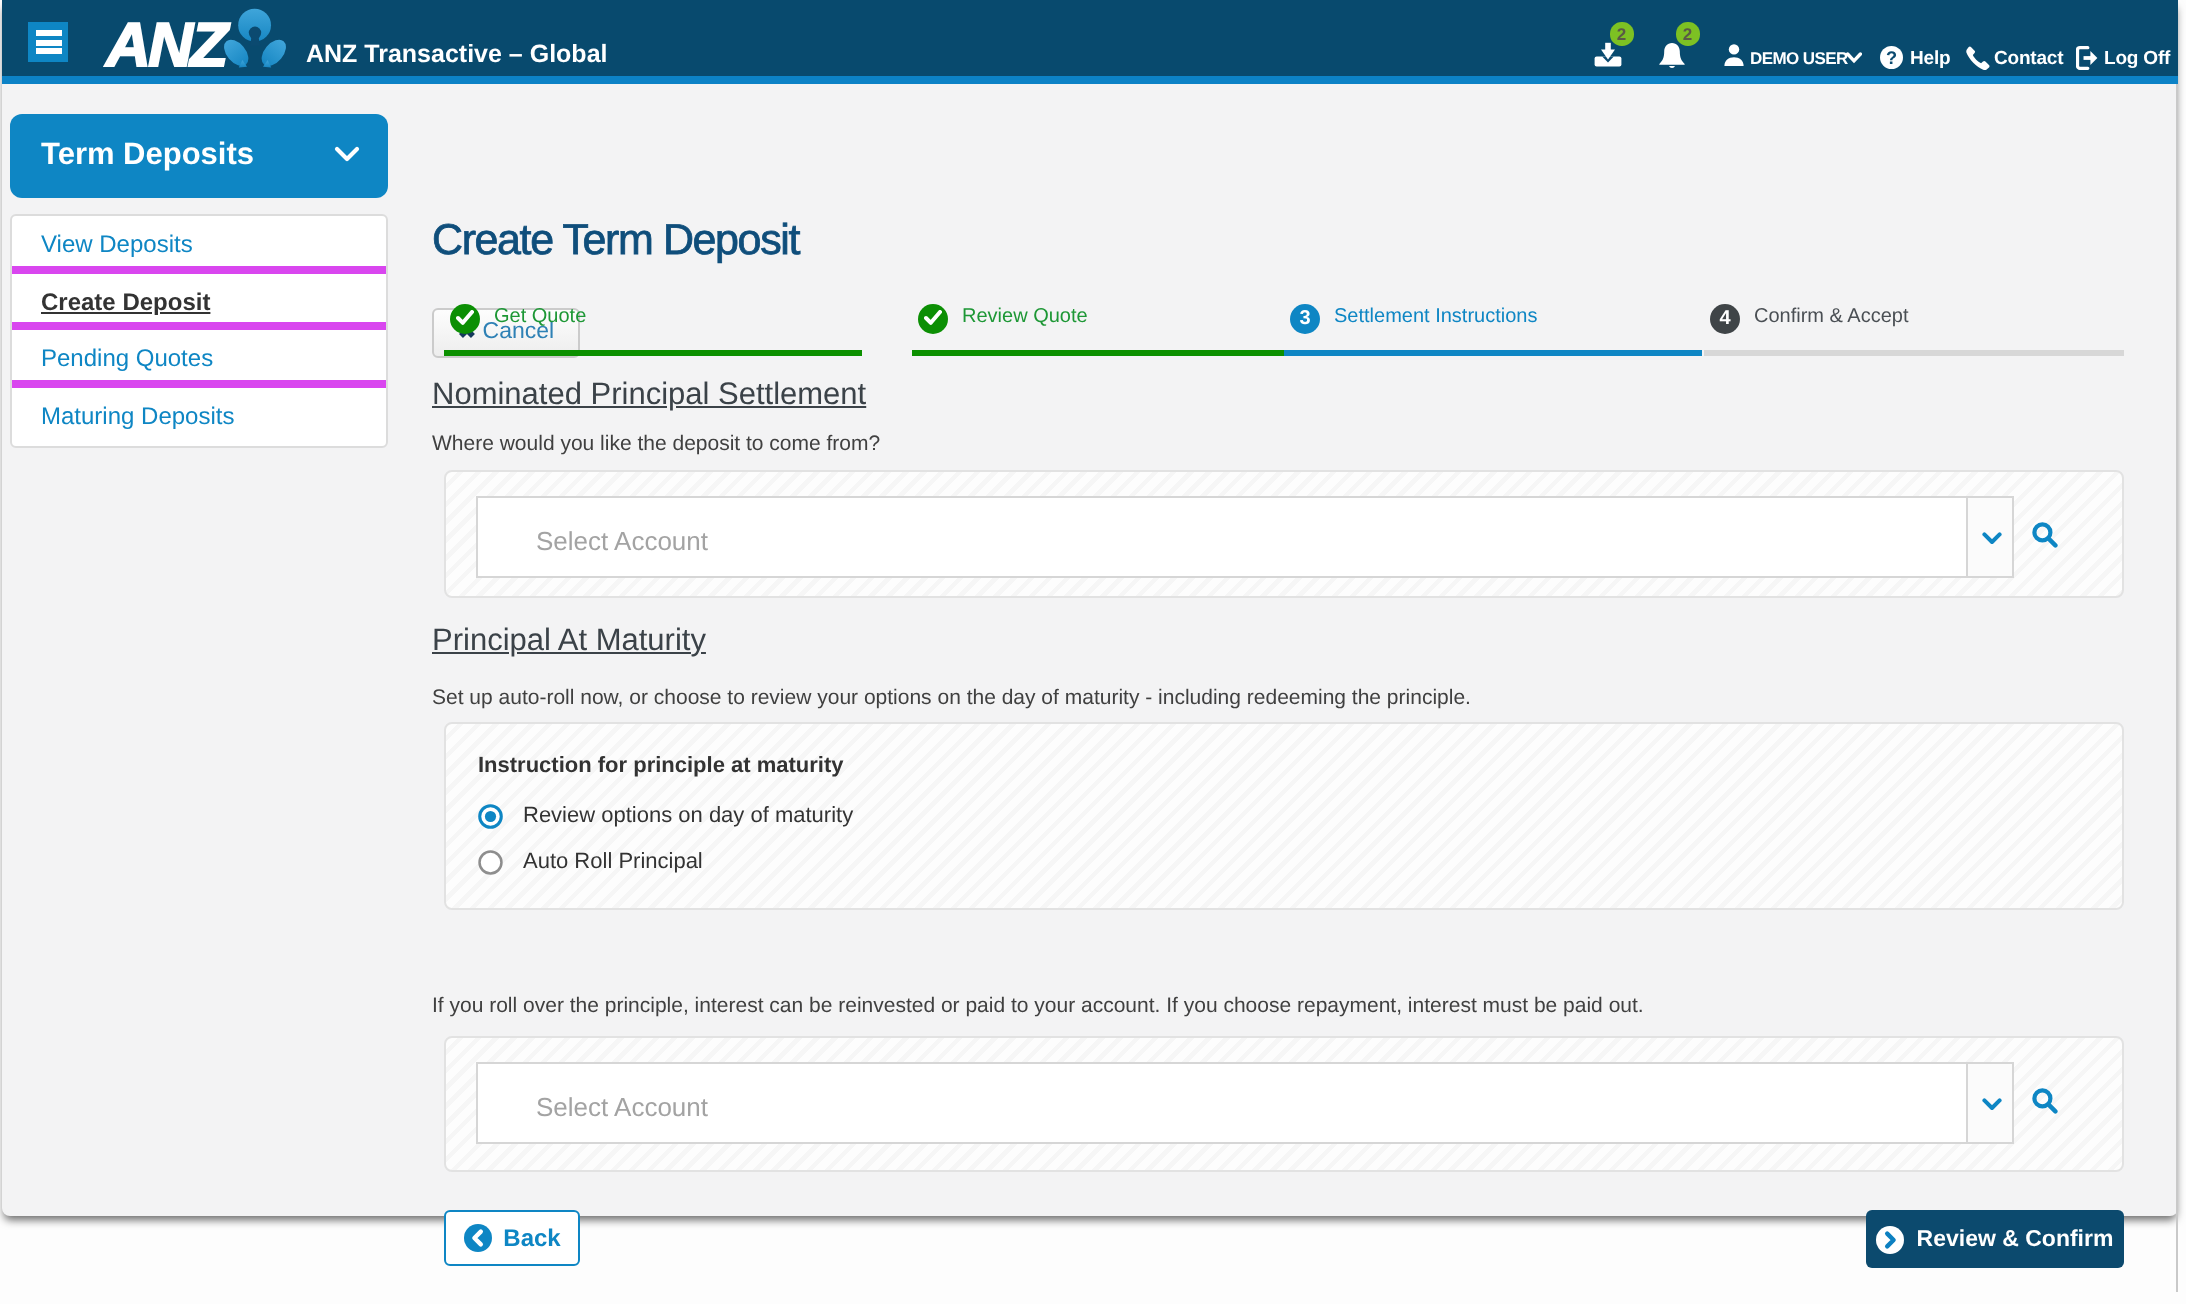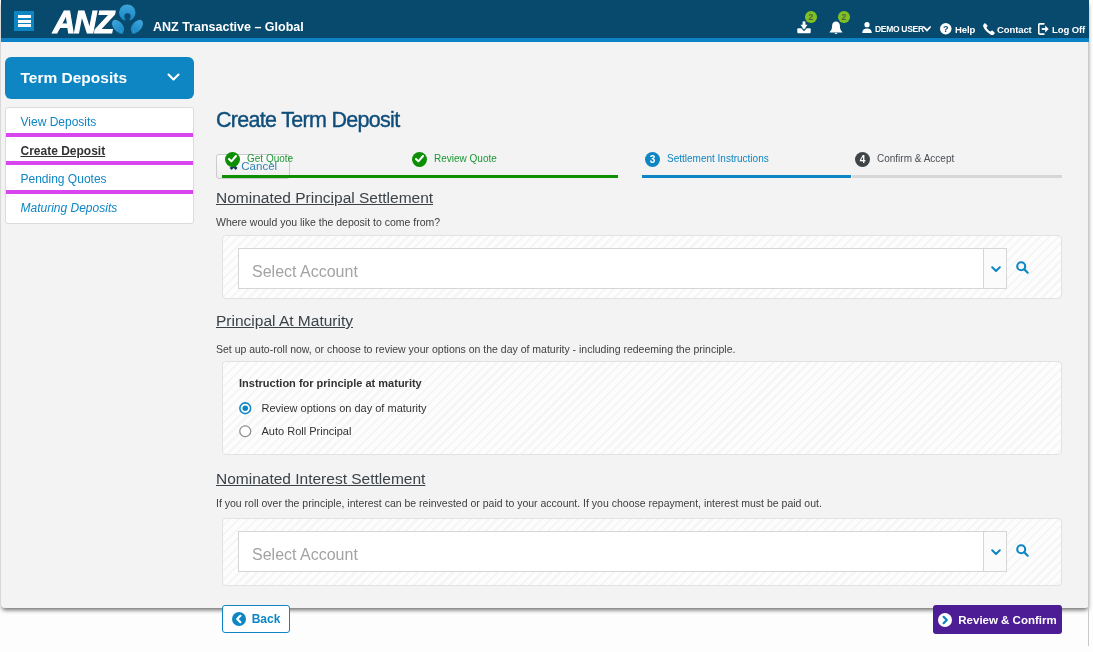--- a/index.html
+++ b/index.html
@@ -11,44 +11,44 @@
   #burger { position:absolute; left:13px; top:11px; width:20px; height:20px; background:#0e86c4; }
   #burger span { position:absolute; left:4px; width:12.5px; height:3px; background:#fff; }
   #anzword { position:absolute; left:52px; top:8px; font-weight:bold; font-style:italic; font-size:31px; line-height:30px; letter-spacing:-1.3px; color:#fff; -webkit-text-stroke:1.1px #fff; }
   #appname { position:absolute; left:152px; top:21px; font-weight:bold; font-size:12.5px; line-height:12.5px; color:#fff; }
   .navtxt { position:absolute; top:24px; color:#fff; font-size:9.5px; font-weight:bold; white-space:nowrap; letter-spacing:-0.1px;text-align:center; }
   .badge { position:absolute; width:11.6px; height:11.6px; background:#7dc123; border-radius:50%; color:#5a5a46; font-size:8.5px; font-weight:bold; text-align:center; line-height:12px; }
   
   #sideheader { position:absolute; left:3.5px; top:57px; width:189px; height:42px; background:#0e86c4; border-radius:6px; color:#fff; font-size:15.5px; font-weight:bold; line-height:42px; padding-left:16px; }
   #sidemenu { position:absolute; left:3.5px; top:107px; width:189px; background:#fff; border:1px solid #dcdcdc; border-radius:3px; }
   #sidemenu .item { height:28.7px; line-height:28.7px; padding-left:15px; font-size:12px; color:#0e86c4; border-bottom:4px solid #d946ef; }
-  #sidemenu .item:last-child { border-bottom:none;font-style:italic; }
+  #sidemenu .item:last-child { border-bottom:none; }
   #sidemenu .item.active { color:#333; font-weight:bold;text-decoration:underline; }
   
   #h1 { position:absolute; left:215px; top:67.5px; font-size:21.5px; letter-spacing:-0.7px; color:#0f4e7b;margin-top:40px; -webkit-text-stroke:0.4px #0f4e7b; }
   #cancel { position:absolute; left:215px; top:106px; width:74px; height:25px; background:linear-gradient(#fdfdfd,#ededed); border:1px solid #cbcbcb; border-radius:3px; font-size:11.5px; color:#2e81b5; text-align:center; line-height:23px;margin-top:48px; }
   
   .step { position:absolute; top:150px; width:208.5px; height:28px; }
   .step .line { position:absolute; left:0; bottom:0; width:100%; height:3px; }
   .step .circ { position:absolute; left:3px; top:2px; width:15px; height:15px; border-radius:50%; color:#fff; font-size:10px; font-weight:bold; text-align:center; line-height:15px; }
   .step .lbl { position:absolute; left:25px; top:3px; font-size:10px; }
   
   .sechead { position:absolute; left:215px; font-size:15.5px; color:#3b4248;text-decoration:underline; }
   .secdesc { position:absolute; left:215px; font-size:10.5px; color:#404040; }
   .card { position:absolute; left:221px; width:840px; border:1px solid #e2e2e2; border-radius:4px;
           background:repeating-linear-gradient(135deg,#fdfdfd 0 4px,#f6f6f6 4px 6.3px); }
   .selwrap { position:absolute; left:15px; top:12px; width:769px; height:41px; background:#fff; border:1px solid #d6d6d6; }
-  .selwrap .ph { position:absolute; left:13px; top:14px; font-size:16px; color:#a3a3a3; }
+  .selwrap .ph { position:absolute; left:29px; top:14px; font-size:13px; color:#a3a3a3; }
   .selwrap .dd { position:absolute; right:0; top:0; width:23px; height:100%; border-left:1px solid #d6d6d6; background:#fbfbfb; }
   .search { position:absolute; left:793px; top:25px; }
   
   .radio-row { position:absolute; left:16px; font-size:11px; color:#333; display:flex; align-items:center; }
   
   #back { position:absolute; left:221px; top:605px; width:68px; height:28px; background:#fff; border:1px solid #0e86c4; border-radius:3px; color:#0e86c4; font-size:12px; font-weight:bold; display:flex; align-items:center; justify-content:center; gap:6px; }
-  #review { position:absolute; left:932px; top:605px; width:129px; height:29px; background:#4c1d95; border-radius:3px; color:#fff; font-size:11.5px; font-weight:bold; display:flex; align-items:center; justify-content:center; gap:6px; }
+  #review { position:absolute; left:932px; top:605px; width:129px; height:29px; background:#0c4a6e; border-radius:3px; color:#fff; font-size:11.5px; font-weight:bold; display:flex; align-items:center; justify-content:center; gap:6px; }
 </style>
 </head>
 <body>
 <div id="frame">
   <div id="nav"></div>
   <div id="accent"></div>
   <div id="burger">
       <span style="top:4px"></span>
       <span style="top:8.5px"></span>
       <span style="top:13px"></span>
@@ -124,21 +124,21 @@
 
   <div class="step" style="left:221px">
     <div class="circ" style="background:#0c8f04">
       <svg width="9" height="8" viewBox="0 0 9 8" style="margin-top:3px">
           <path d="M1 4 L3.4 6.4 L8 1" stroke="#fff" stroke-width="2" fill="none" stroke-linecap="round" stroke-linejoin="round"></path>
         </svg>
     </div>
     <div class="lbl" style="color:#1d9735">Get Quote</div>
     <div class="line" style="background:#0c9000"></div>
   </div>
-  <div class="step" style="left:408px">
+  <div class="step" style="left:455px">
     <div class="circ" style="background:#0c8f04">
       <svg width="9" height="8" viewBox="0 0 9 8" style="margin-top:3px">
           <path d="M1 4 L3.4 6.4 L8 1" stroke="#fff" stroke-width="2" fill="none" stroke-linecap="round" stroke-linejoin="round"></path>
         </svg>
     </div>
     <div class="lbl" style="color:#1d9735">Review Quote</div>
     <div class="line" style="background:#0c9000"></div>
   </div>
   <div class="step" style="left:641px">
     <div class="circ" style="background:#0e86c4">3</div>
@@ -180,21 +180,20 @@
       Review options on day of maturity
     </div>
     <div class="radio-row" style="top:63px">
       <svg width="12.5" height="12.5" viewBox="0 0 13 13" style="margin-right:10px">
           <circle cx="6.5" cy="6.5" r="5.7" fill="#fff" stroke="#8e8e8e" stroke-width="1.3"></circle>
         </svg>
       Auto Roll Principal
     </div>
   </div>
 
-  <div class="sechead" style="top:470px">Nominated Interest Settlement</div>
   <div class="secdesc" style="top:497px">If you roll over the principle, interest can be reinvested or paid to your account. If you choose repayment, interest must be paid out.</div>
   <div class="card" style="top:518px; height:68px">
     <div class="selwrap">
       <div class="ph">Select Account</div>
       <div class="dd">
         <svg style="position:absolute;left:7px;top:17px" width="10" height="7" viewBox="0 0 10 7">
             <path d="M1.2 1.2 L5 5 L8.8 1.2" stroke="#0e86c4" stroke-width="2" fill="none" stroke-linecap="round" stroke-linejoin="round"></path>
           </svg>
       </div>
     </div>

